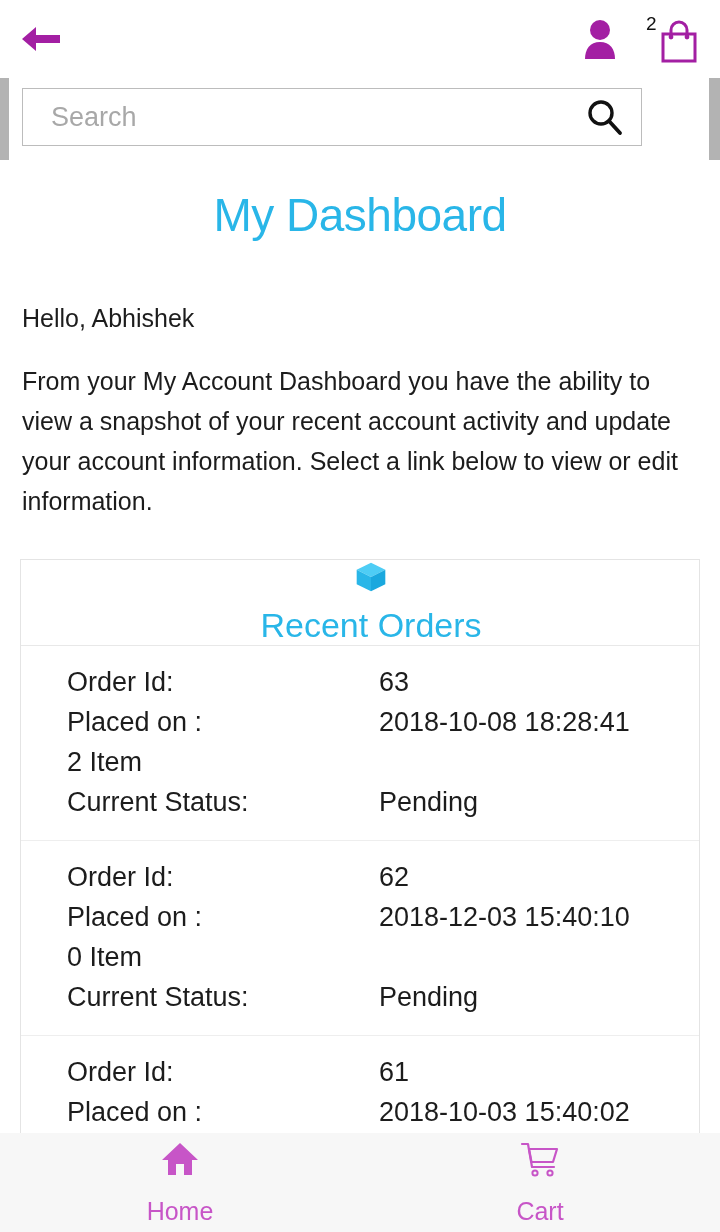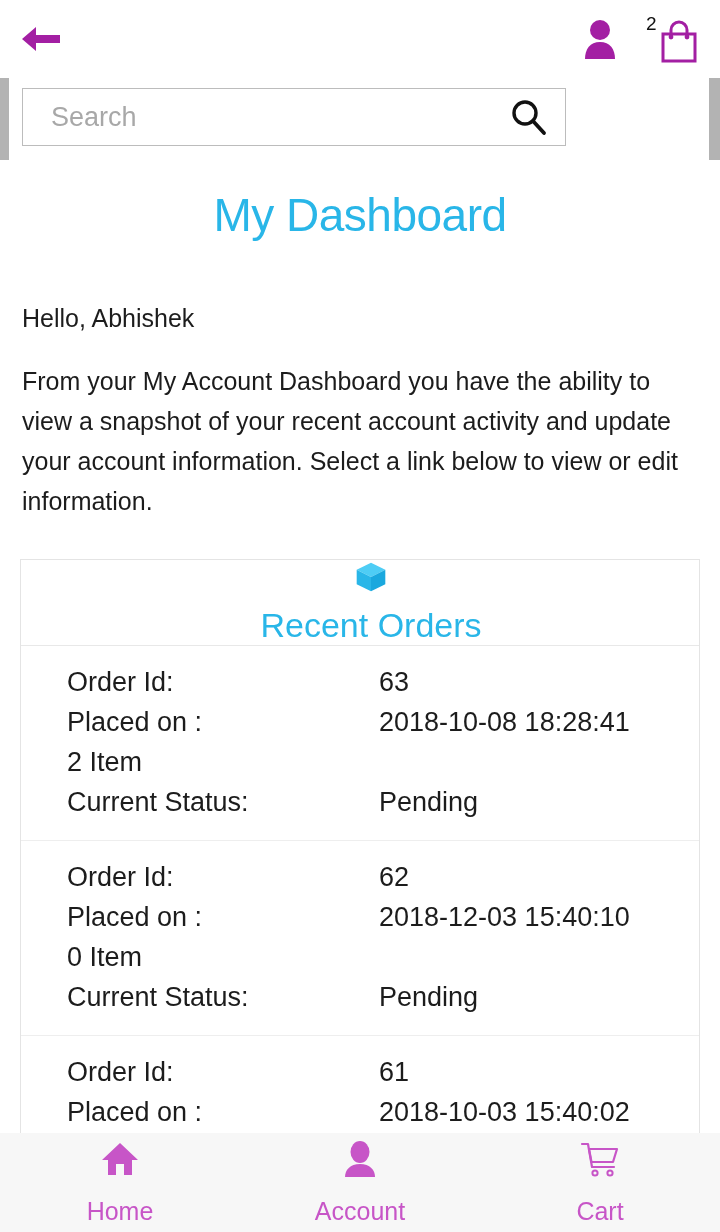--- a/index.html
+++ b/index.html
@@ -52,21 +52,21 @@
     width:9px; height:82px;
     background:#b3b3b3;
   }
   .edge-bar-right {
     position:absolute; right:0; top:78px;
     width:11px; height:82px;
     background:#b3b3b3;
   }
   .search-box {
     position:absolute; left:22px; top:88px;
-    width:544px; height:58px;
+    width:620px; height:58px;
     border:1px solid #bcbcbc;
     background:#ffffff;
     display:flex; align-items:center;
   }
   .search-input {
     flex:1;
     border:none; outline:none;
     background:transparent;
     font-family:"Liberation Sans", sans-serif;
     font-size:27px;
@@ -282,29 +282,20 @@
 
     <div class="nav-item">
       <span class="nav-icon">
         <svg width="40" height="38" viewBox="0 0 40 38">
           <path d="M20 3 L38 20 L32 20 L32 35 L24 35 L24 24 L16 24 L16 35 L8 35 L8 20 L2 20 Z" fill="#c755c7"></path>
         </svg>
       </span>
       <span class="nav-label">Home</span>
     </div>
 
-    <div class="nav-item">
-      <span class="nav-icon">
-        <svg width="38" height="38" viewBox="0 0 38 38">
-          <ellipse cx="19" cy="12" rx="9.5" ry="11" fill="#c755c7"></ellipse>
-          <path d="M19 24 C9 24 4 30 4 37 L34 37 C34 30 29 24 19 24 Z" fill="#c755c7"></path>
-        </svg>
-      </span>
-      <span class="nav-label">Account</span>
-    </div>
 
     <div class="nav-item">
       <span class="nav-icon">
         <svg width="42" height="38" viewBox="0 0 42 38">
           <path d="M3 4 L9 4 L13 27 L35 27" fill="none" stroke="#c755c7" stroke-width="2.2" stroke-linecap="round" stroke-linejoin="round"></path>
           <path d="M10 9 L38 9 L34 22 L12.5 22 Z" fill="none" stroke="#c755c7" stroke-width="2.2" stroke-linejoin="round"></path>
           <circle cx="16" cy="33" r="2.6" fill="none" stroke="#c755c7" stroke-width="2"></circle>
           <circle cx="31" cy="33" r="2.6" fill="none" stroke="#c755c7" stroke-width="2"></circle>
         </svg>
       </span>

